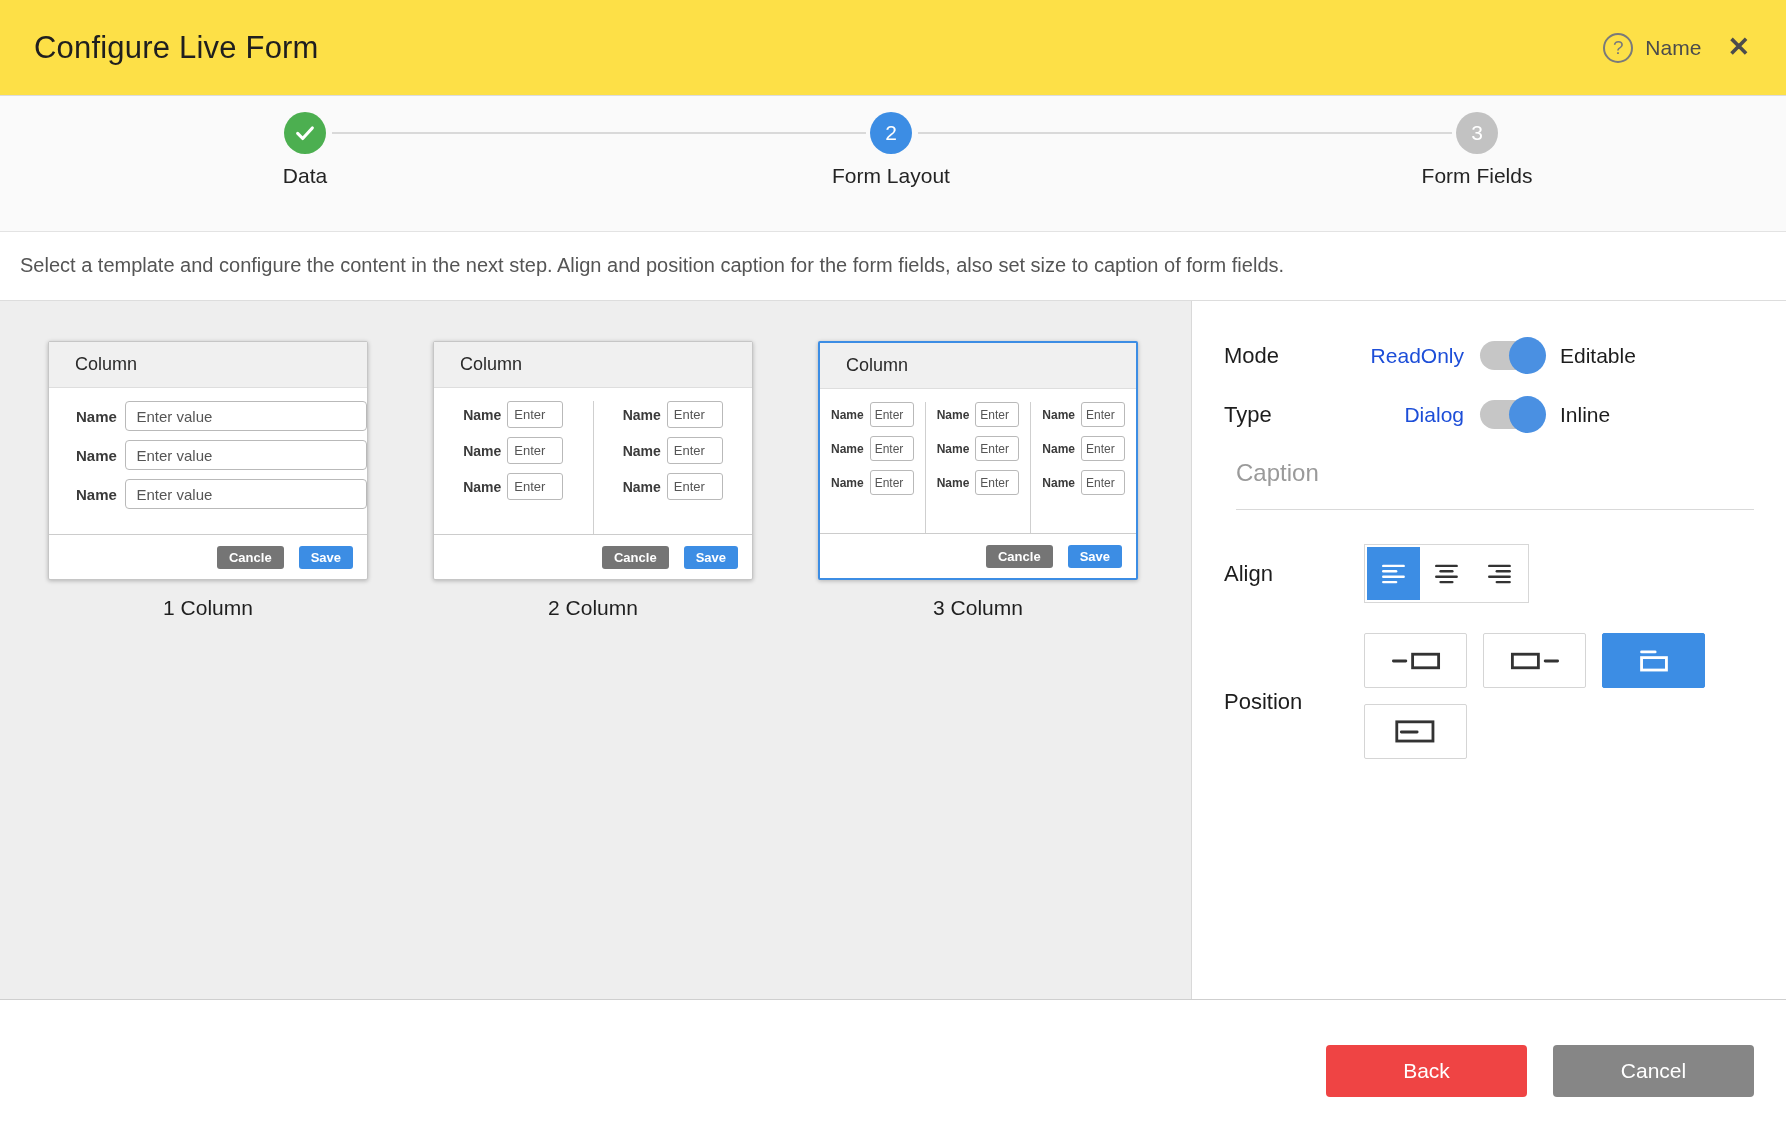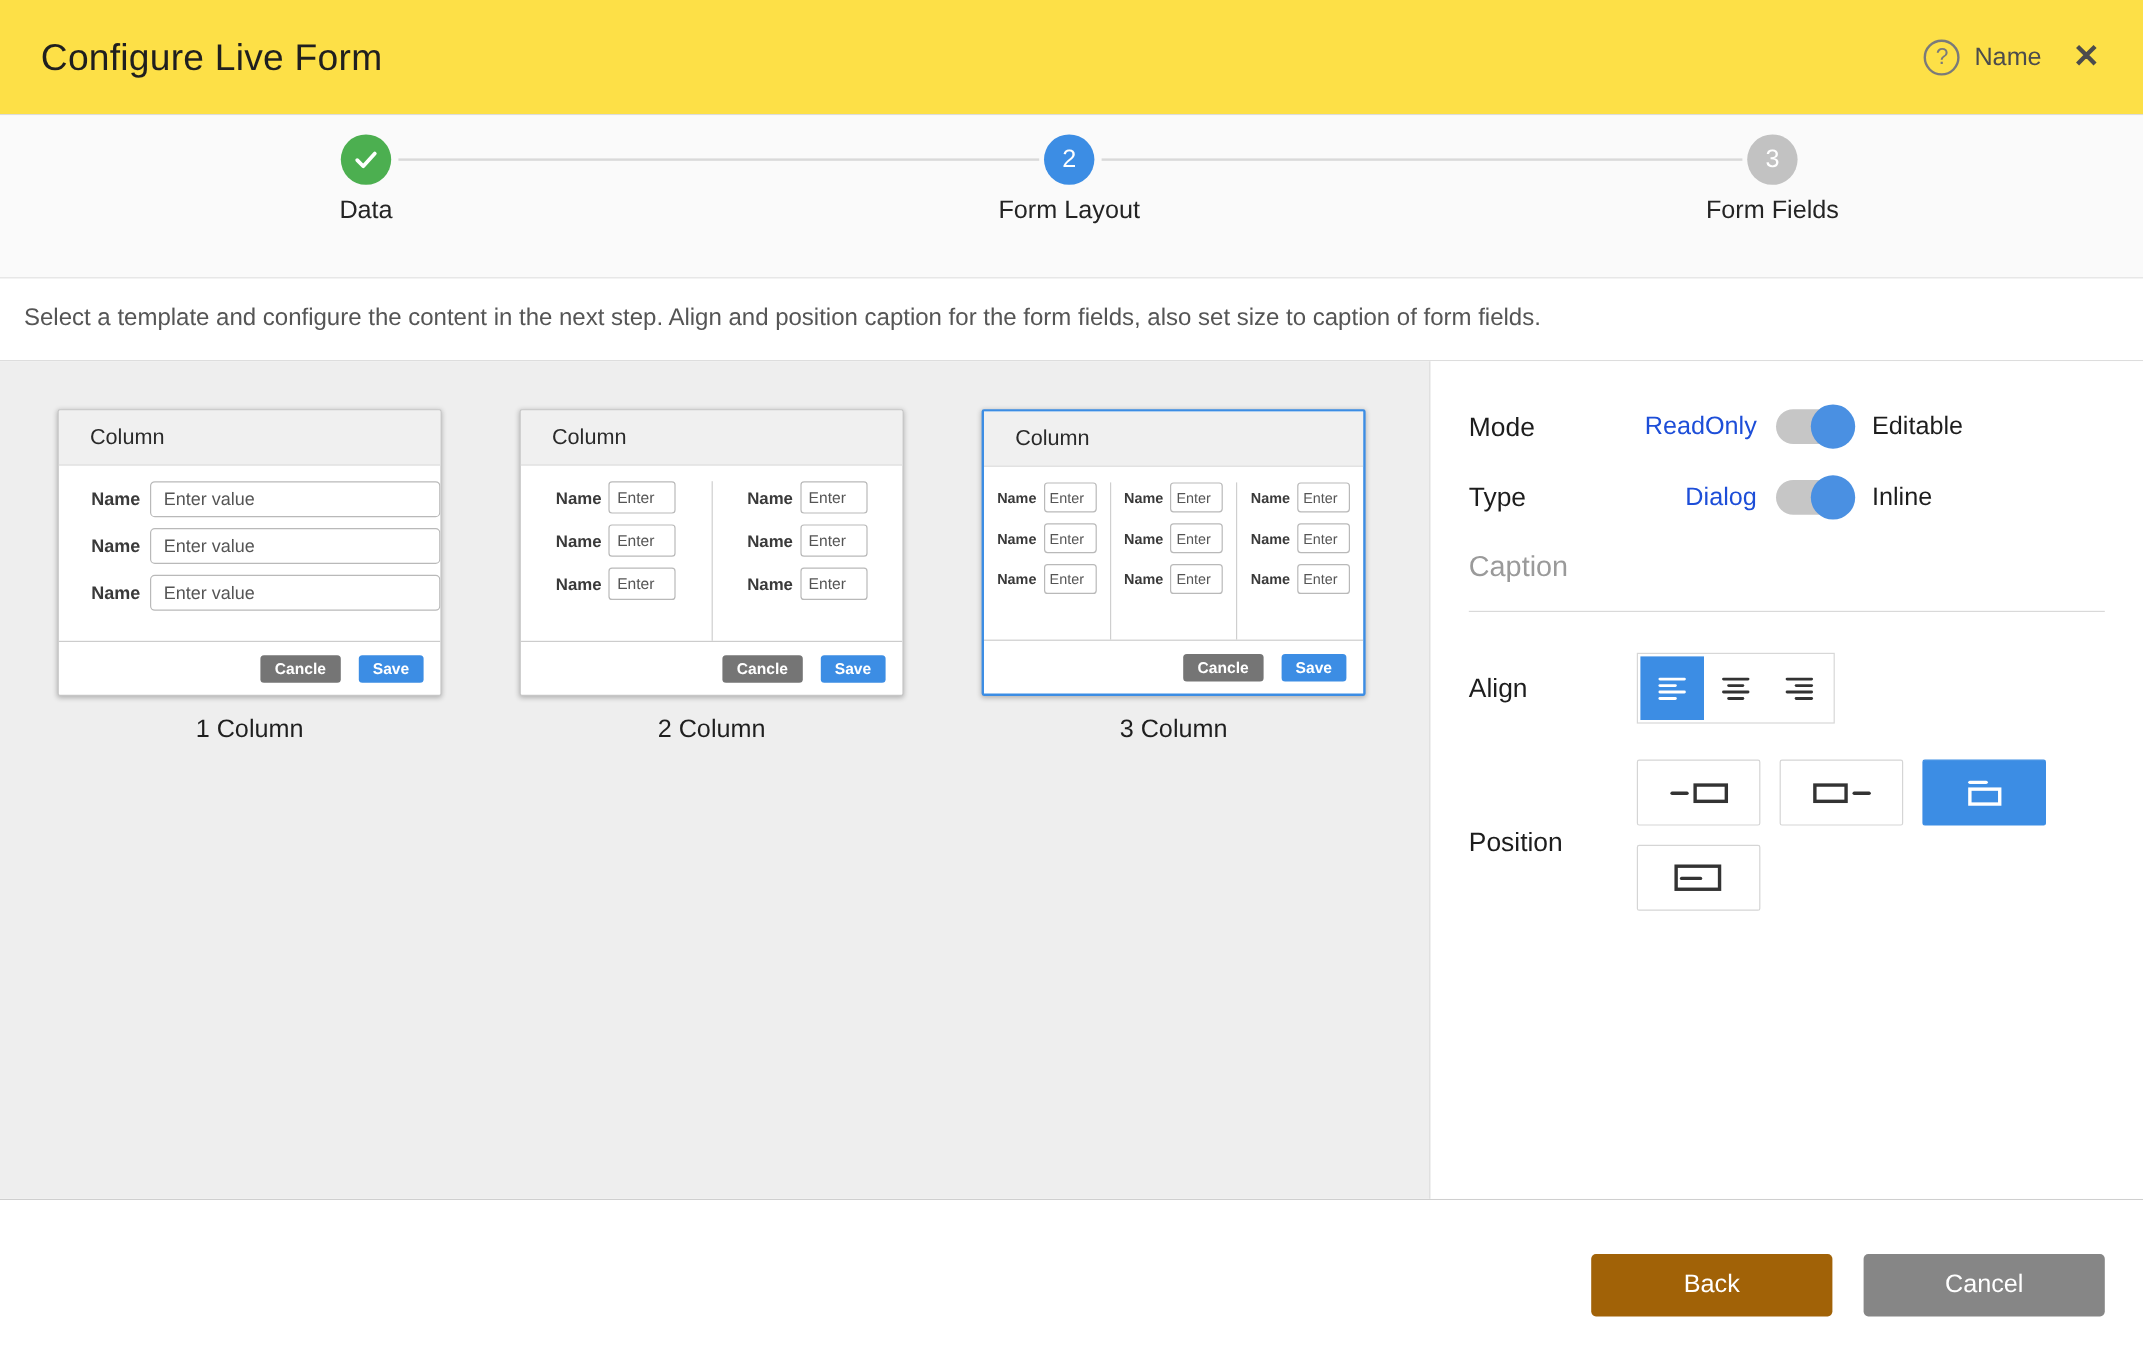--- a/index.html
+++ b/index.html
@@ -74,40 +74,40 @@
   .setting-label { width:140px; font-size:22px; color:#1d1d1d; }
   .opt-off { width:100px; text-align:right; font-size:21px; color:#1d4ed8; }
   .toggle { position:relative; width:64px; height:29px; background:#c6c6c6; border-radius:15px;
             margin:0 16px; display:inline-block; cursor:pointer; flex:none; }
   .toggle .knob { position:absolute; right:-2px; top:-4px; width:37px; height:37px;
                   border-radius:50%; background:#4a90e2; }
   .opt-on { font-size:21px; color:#1d1d1d; }
 
   .caption-heading { font-size:24px; color:#9a9a9a; margin:6px 0 14px 0; padding-bottom:22px;
                      border-bottom:1px solid #d9d9d9; }
-  .caption-heading { margin-bottom:34px; }
+  .caption-heading { margin-bottom:34px;margin-left:12px; }
 
   .align-group { display:flex; border:1px solid #d7d7d7; background:#fff; padding:2px; }
   .align-btn { width:53px; height:53px; border:none; background:transparent; color:#333;
                display:flex; align-items:center; justify-content:center; cursor:pointer; }
   .align-btn.selected { background:#3C8DE4; color:#fff; }
 
   .position-row { align-items:center; }
   .position-row .setting-label { margin-top:12px; }
   .position-grid { display:flex; flex-wrap:wrap; gap:16px; width:345px; }
   .pos-btn { width:103px; height:55px; border:1px solid #d5d5d5; background:#fff; color:#333;
              display:flex; align-items:center; justify-content:center; cursor:pointer; border-radius:2px; }
   .pos-btn.selected { background:#3C8DE4; border-color:#3C8DE4; color:#fff; }
 
   
   .footer { height:141px; background:#fff; display:flex; justify-content:flex-end;
             gap:26px; padding:45px 32px 0 0; }
   .btn { height:52px; min-width:201px; border:none; border-radius:4px; color:#fff;
          font-size:21px; font-family:"Liberation Sans", sans-serif; cursor:pointer; }
-  .btn.back   { background:#a16207; }
+  .btn.back   { background:#ef4444; }
   .btn.cancel { background:#868686; }
   .btn.next   { background:#3C8DE4; }
 
   svg { display:block; }
 </style>
 </head>
 <body>
 
 <div>
 

